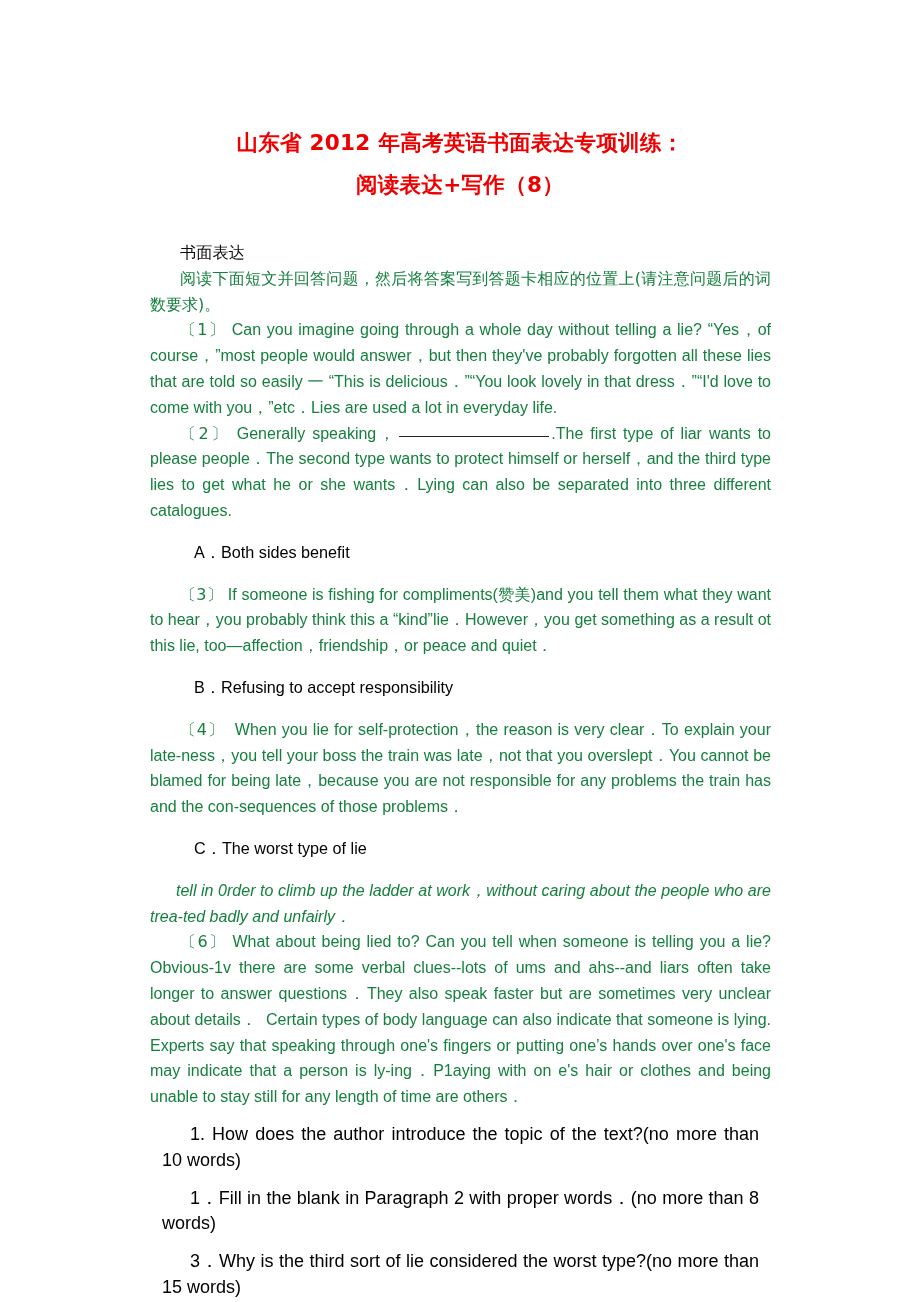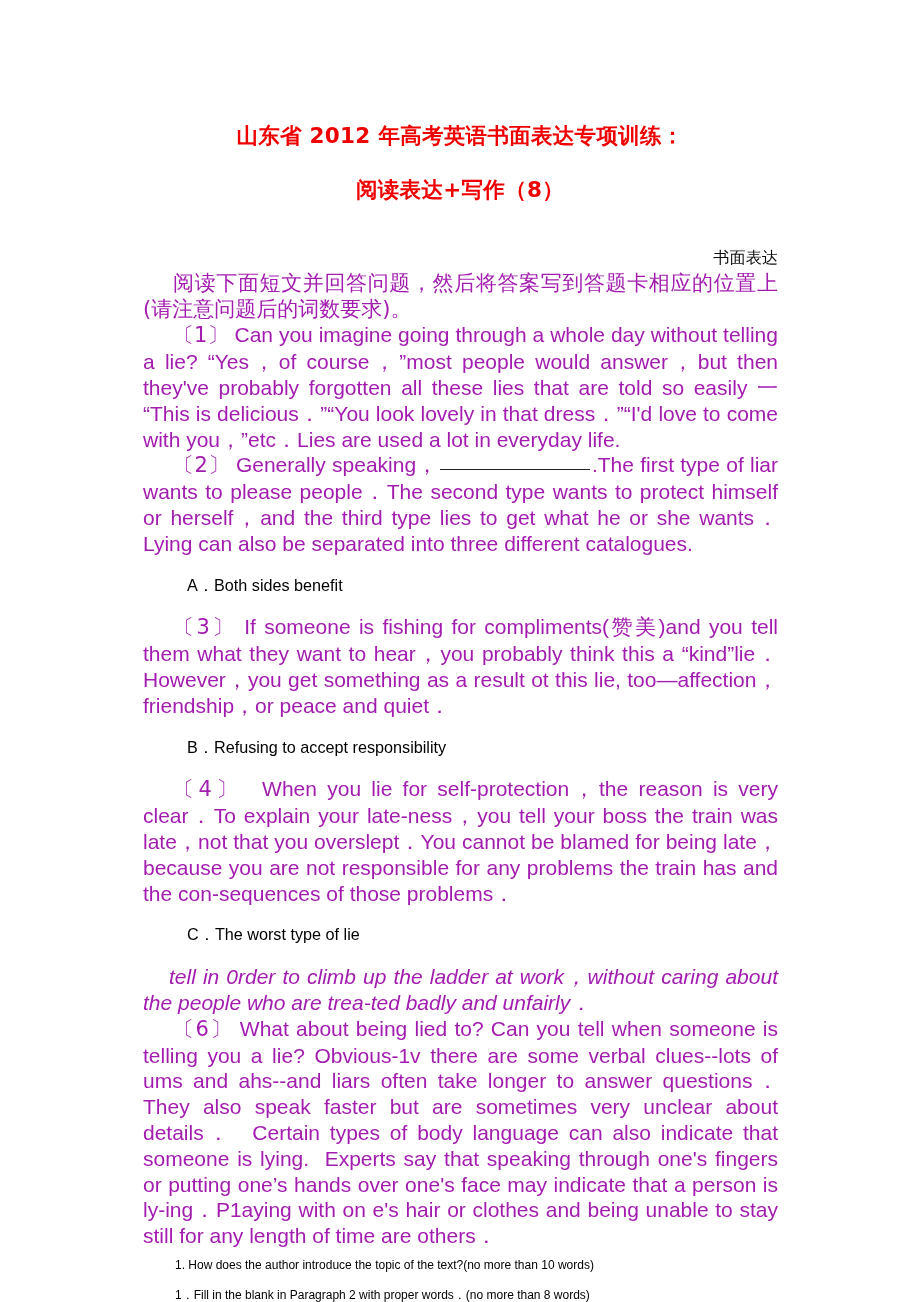--- a/index.html
+++ b/index.html
@@ -15,55 +15,55 @@
     position: relative;
     overflow: hidden;
   }
   .page {
     position: absolute;
     left: 0;
     top: 0;
     width: 920px;
     height: 1302px;
     box-sizing: border-box;
-    padding: 5px;
+    padding: 12px;
   }
   .title-block {
     margin-top: 112px;
     text-align: center;
   }
   .title-line {
     color: #ef0000;
     font-weight: bold;
     font-size: 21.5px;
     line-height: 38px;
     letter-spacing: 0.3px;
     font-family: "DejaVu Sans", "Liberation Sans", sans-serif;
     white-space: pre;
   }
   .title-line.l2 {
-    margin-top: 16px;
+    margin-top: 4px;
   }
   .body-block {
     margin-top: 36px;
     padding-left: 138px;
     padding-right: 137px;
   }
   .line {
     font-size: 16.2px;
     line-height: 25.8px;
     color: #0d0d0d;
     white-space: pre-wrap;
-    text-align: right;
+    text-align: left;
   }
   .p {
     margin: 0;
-    font-size: 21px;
+    font-size: 16px;
     line-height: 25.8px;
-    color: #a21caf;
+    color: #15803d;
     text-align: justify;
     text-justify: inter-word;
     white-space: pre-wrap;
   }
   .p.noindent {
     text-indent: 0;
   }
   .ind1 { text-indent: 30px; }
   .ind2 { text-indent: 26px; font-style: italic; }
   .blank-underline {
@@ -74,22 +74,22 @@
     margin: 0 2px;
   }
   .opt {
     margin: 16px;
     font-size: 16.2px;
     line-height: 25.8px;
     text-indent: 28px;
     white-space: pre-wrap;
   }
   .q {
-    margin: 4px;
-    font-size: 12px;
+    margin: 12px;
+    font-size: 18px;
     line-height: 25.8px;
     text-indent: 28px;
     text-align: justify;
     white-space: pre-wrap;
   }
   .q.last {
     text-indent: 28px;
   }
   .cjk {
     font-family: "DejaVu Sans", "Liberation Sans", sans-serif;
@@ -124,15 +124,16 @@
 
     <p class="opt">C．The worst type of lie</p>
 
 
     <p class="p ind2">tell in 0rder to climb up the ladder at work，without caring about the people who are trea-ted badly and unfairly．</p>
 
     <p class="p ind1"><span class="cjk">〔6〕</span> <span>What about being lied to? Can you tell when someone is telling you a lie? Obvious-1v there are some verbal clues--lots of ums and ahs--and liars often take longer to answer questions．They also speak faster but are sometimes very unclear about details．  Certain types of body language can also indicate that someone is lying.  Experts say that speaking through one's fingers or putting one’s hands over one's face may indicate that a person is ly-ing．P1aying with on e's hair or clothes and being unable to stay still for any length of time are others．</span></p>
 
     <p class="q">1. How does the author introduce the topic of the text?(no more than 10 words)</p>
     <p class="q">1．Fill in the blank in Paragraph 2 with proper words．(no more than 8 words)</p>
+    <p class="q last">3．Why is the third sort of lie considered the worst type?(no more than 15 words)</p>
 
   </div>
 </div>
 
 </body></html>

